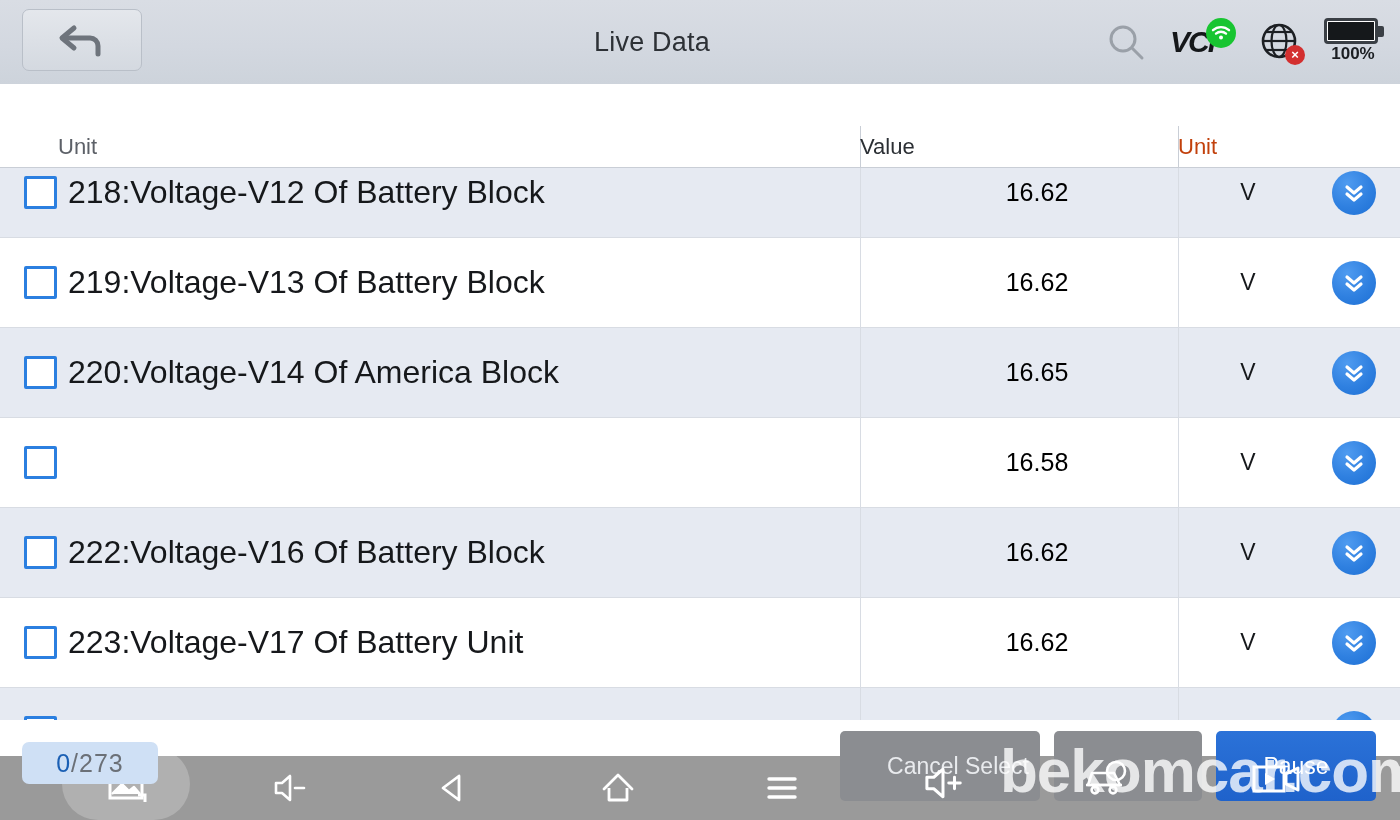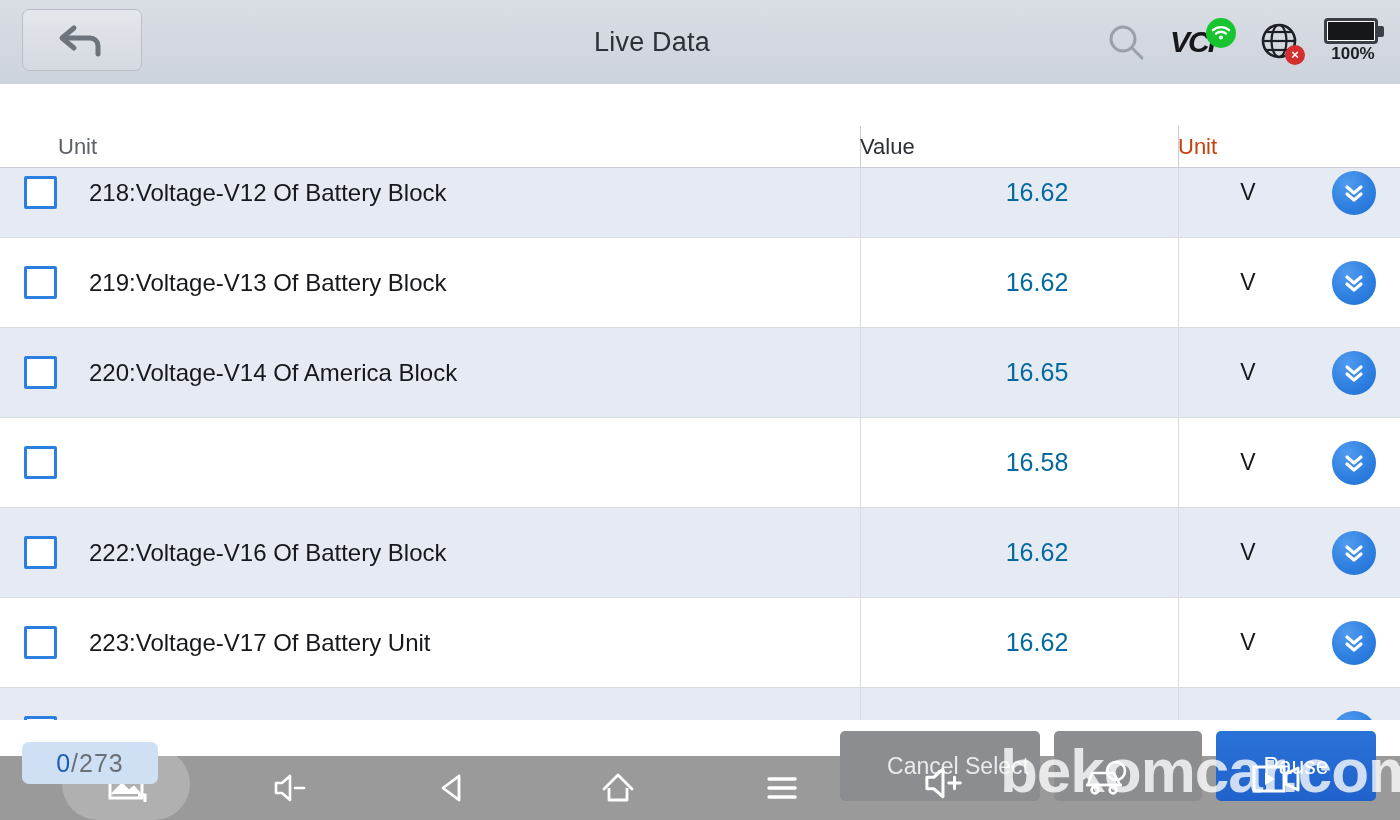--- a/index.html
+++ b/index.html
@@ -94,24 +94,24 @@
   .row.odd  { background: #ffffff; }
   .row.even { background: #e6eaf2; }
   .row .vline { position: absolute; top: 0; width: 1px; height: 90px; background: #d8dce3; }
   .v1 { left: 860px; }
   .v2 { left: 1178px; }
 
   .cb {
     position: absolute; left: 24px; width: 33px; height: 33px;
     border: 3px solid #2b7fe0; background: #fff; border-radius: 2px;
   }
-  .rname { position: absolute; left: 68px; font-size: 24px; color: #16181b; white-space: nowrap; margin-left: 21px; }
+  .rname { position: absolute; left: 68px; font-size: 32px; color: #16181b; white-space: nowrap; }
   .rvalue {
     position: absolute; left: 860px; width: 318px; text-align: center;
-    font-size: 25px; color: #0369a1; padding-left: 36px;
+    font-size: 25px; color: #000000; padding-left: 36px;
   }
   .runit {
     position: absolute; left: 1178px; width: 140px; text-align: center;
     font-size: 23px; color: #16181b;
   }
   .chev {
     position: absolute; left: 1332px; width: 44px; height: 44px; border-radius: 50%;
     background: radial-gradient(circle at 35% 28%, #4f9bf0 0%, #2f80e0 55%, #1d6fd4 100%);
     display: flex; align-items: center; justify-content: center;
   }

